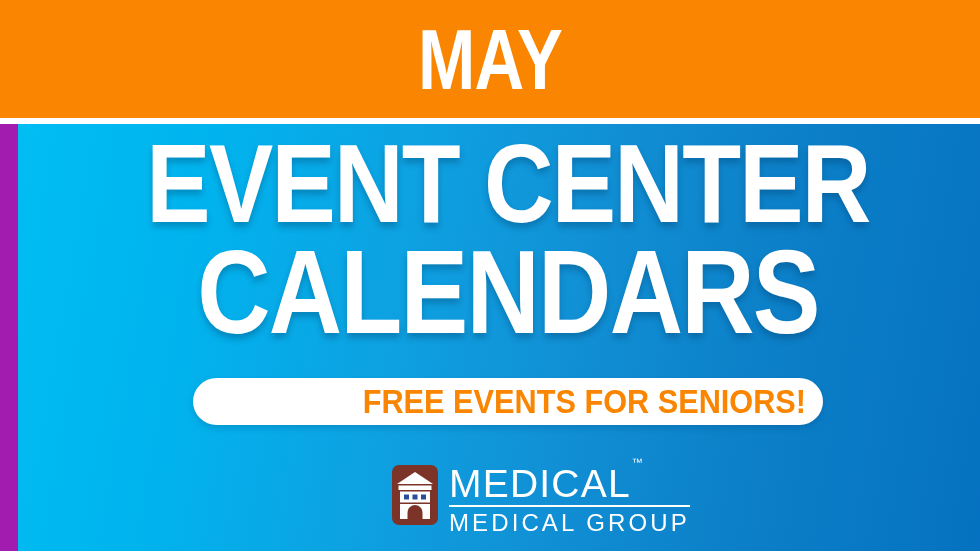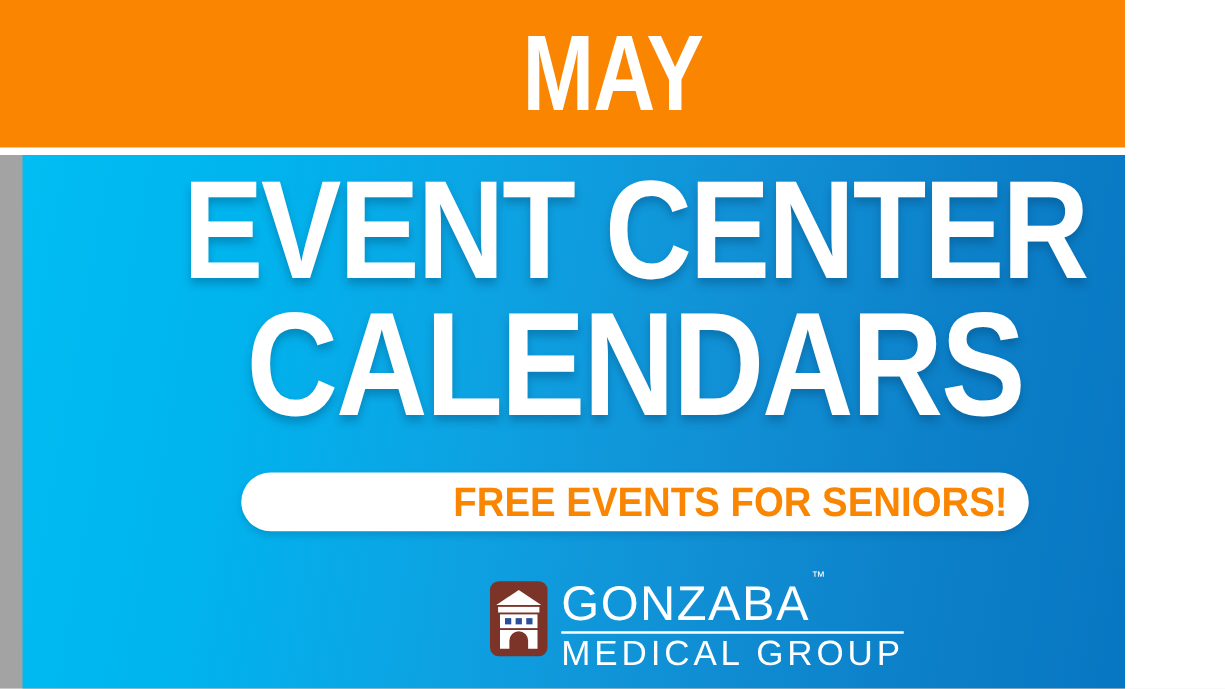--- a/index.html
+++ b/index.html
@@ -6,24 +6,24 @@
     margin: 0;
     padding: 0;
     background: #ffffff;
   }
   body {
     font-family: "Liberation Sans", sans-serif;
   }
 
   .banner {
     position: relative;
-    width: 900px;
+    width: 980px;
     height: 551px;
     overflow: hidden;
-    background: #a3a3a3;
+    background: #a21caf;
   }
 
   
   .month-band {
     position: absolute;
     left: 0;
     top: 0;
     width: 980px;
     height: 118px;
     background: #F98500;
@@ -171,21 +171,21 @@
     width: 100%;
     height: 2px;
     background: #ffffff;
     margin-top: 3px;
     margin-bottom: 3px;
   }
   .logo-sub {
     color: #ffffff;
     font-family: "Liberation Sans", sans-serif;
     font-weight: normal;
-    font-size: 28px;
+    font-size: 24px;
     line-height: 25px;
     letter-spacing: 3.1px;
     white-space: nowrap;
   }
 </style>
 </head>
 <body>
 
 <div class="banner">
 
@@ -221,21 +221,21 @@
           <rect x="29" y="29.5" width="5" height="5" fill="#2B4E9B"></rect>
 
           <path d="M8 39 H38 V54 H30.5 V47.5
                    A7.5 7.5 0 0 0 15.5 47.5
                    V54 H8 Z" fill="#ffffff"></path>
         </svg>
       </div>
 
       <div class="logo-type">
         <div class="logo-name">
-          <span>GONZABA</span><span class="logo-tm">™</span>
+          <span>MEDICAL</span><span class="logo-tm">™</span>
         </div>
         <div class="logo-rule"></div>
         <div class="logo-sub">MEDICAL GROUP</div>
       </div>
 
     </div>
 
   </div>
 </div>
 

